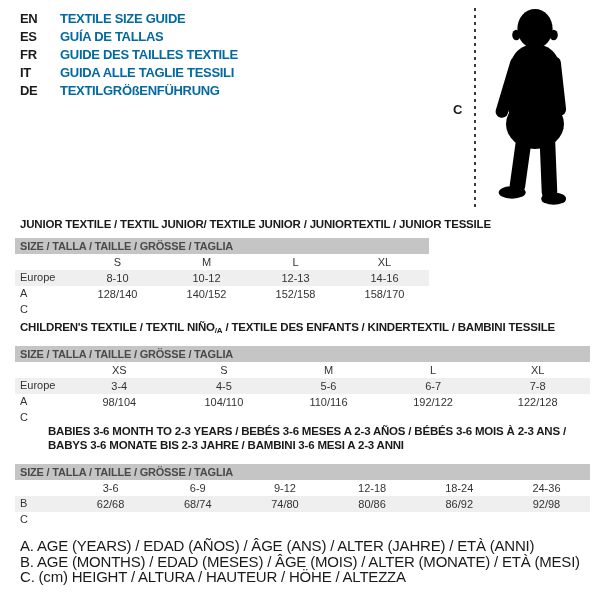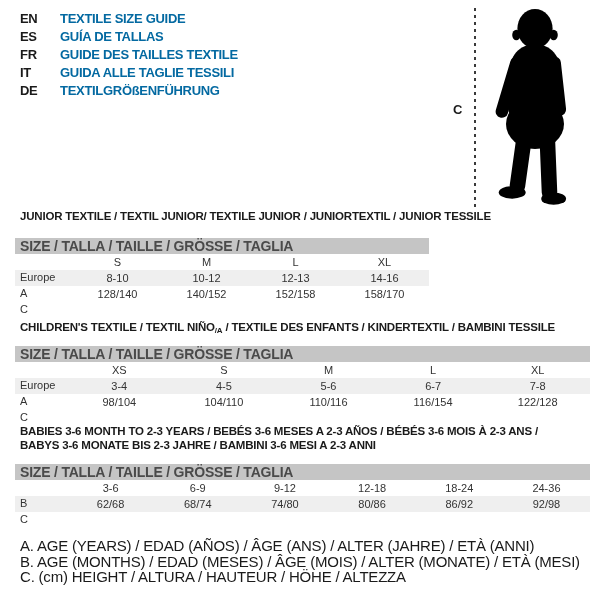--- a/index.html
+++ b/index.html
@@ -17,33 +17,33 @@
     background:repeating-linear-gradient(to bottom,#3a3a3a 0 3px,transparent 3px 7px);}
   .measure-label{position:absolute;left:453px;top:102px;font-weight:700;font-size:13px;color:#1a1a1a;}
   .baby-svg{position:absolute;left:482px;top:7px;}
 
   
   .tbl-title{position:absolute;left:20px;font-weight:700;font-size:11.5px;
     letter-spacing:-0.2px;color:#1a1a1a;white-space:nowrap;}
   .tbl-title .subline{display:block;}
   .tbl{position:absolute;left:15px;}
   .tbl-head{height:16px;line-height:16px;background:#c5c5c5;color:#4a4a4a;
-    font-size:14px;font-weight:600;padding-left:5px;letter-spacing:-0.2px;}
+    font-size:11px;font-weight:600;padding-left:5px;letter-spacing:-0.2px;}
   .row{display:flex;height:16px;line-height:16px;font-size:11px;color:#333;}
   .row.stripe{background:#efefef;}
   .lbl{padding-left:5px;text-align:left;margin-top:15px;}
   .t1 .lbl{width:53px;}
   .t2 .lbl,.t3 .lbl{width:47px;}
   .cell{flex:1;text-align:center;}
   .t1{width:414px;top:238px;}
   .t2{width:575px;top:346px;}
   .t3{width:575px;top:464px;}
-  .t1-title{top:210px;}
+  .t1-title{top:218px;}
   .t2-title{top:321px;}
-  .t3-title{top:425px;line-height:13.5px;}
+  .t3-title{top:425px;line-height:13.5px;margin-left:28px;}
   sub.size-sub{font-size:8px;vertical-align:-2px;font-weight:700;}
 
   
   .footnotes{position:absolute;left:20px;top:538px;}
   .footnote{height:15.5px;line-height:15.5px;font-weight:400;font-size:15px;
     letter-spacing:-0.2px;color:#1a1a1a;white-space:nowrap;}
 </style>
 </head>
 <body>
 
@@ -135,21 +135,21 @@
       <span class="cell">4-5</span>
       <span class="cell">5-6</span>
       <span class="cell">6-7</span>
       <span class="cell">7-8</span>
     </div>
     <div class="row">
       <span class="lbl">C</span>
       <span class="cell">98/104</span>
       <span class="cell">104/110</span>
       <span class="cell">110/116</span>
-      <span class="cell">116/154</span>
+      <span class="cell">192/122</span>
       <span class="cell">122/128</span>
     </div>
   </div>
 
   <div class="tbl-title t3-title">
     <span class="subline">BABIES 3-6 MONTH TO 2-3 YEARS / BEBÉS 3-6 MESES A 2-3 AÑOS / BÉBÉS 3-6 MOIS À 2-3 ANS /</span>
     <span class="subline">BABYS 3-6 MONATE BIS 2-3 JAHRE / BAMBINI 3-6 MESI A 2-3 ANNI</span>
   </div>
   <div class="tbl t3">
     <div class="tbl-head">SIZE / TALLA / TAILLE / GRÖSSE / TAGLIA</div>

